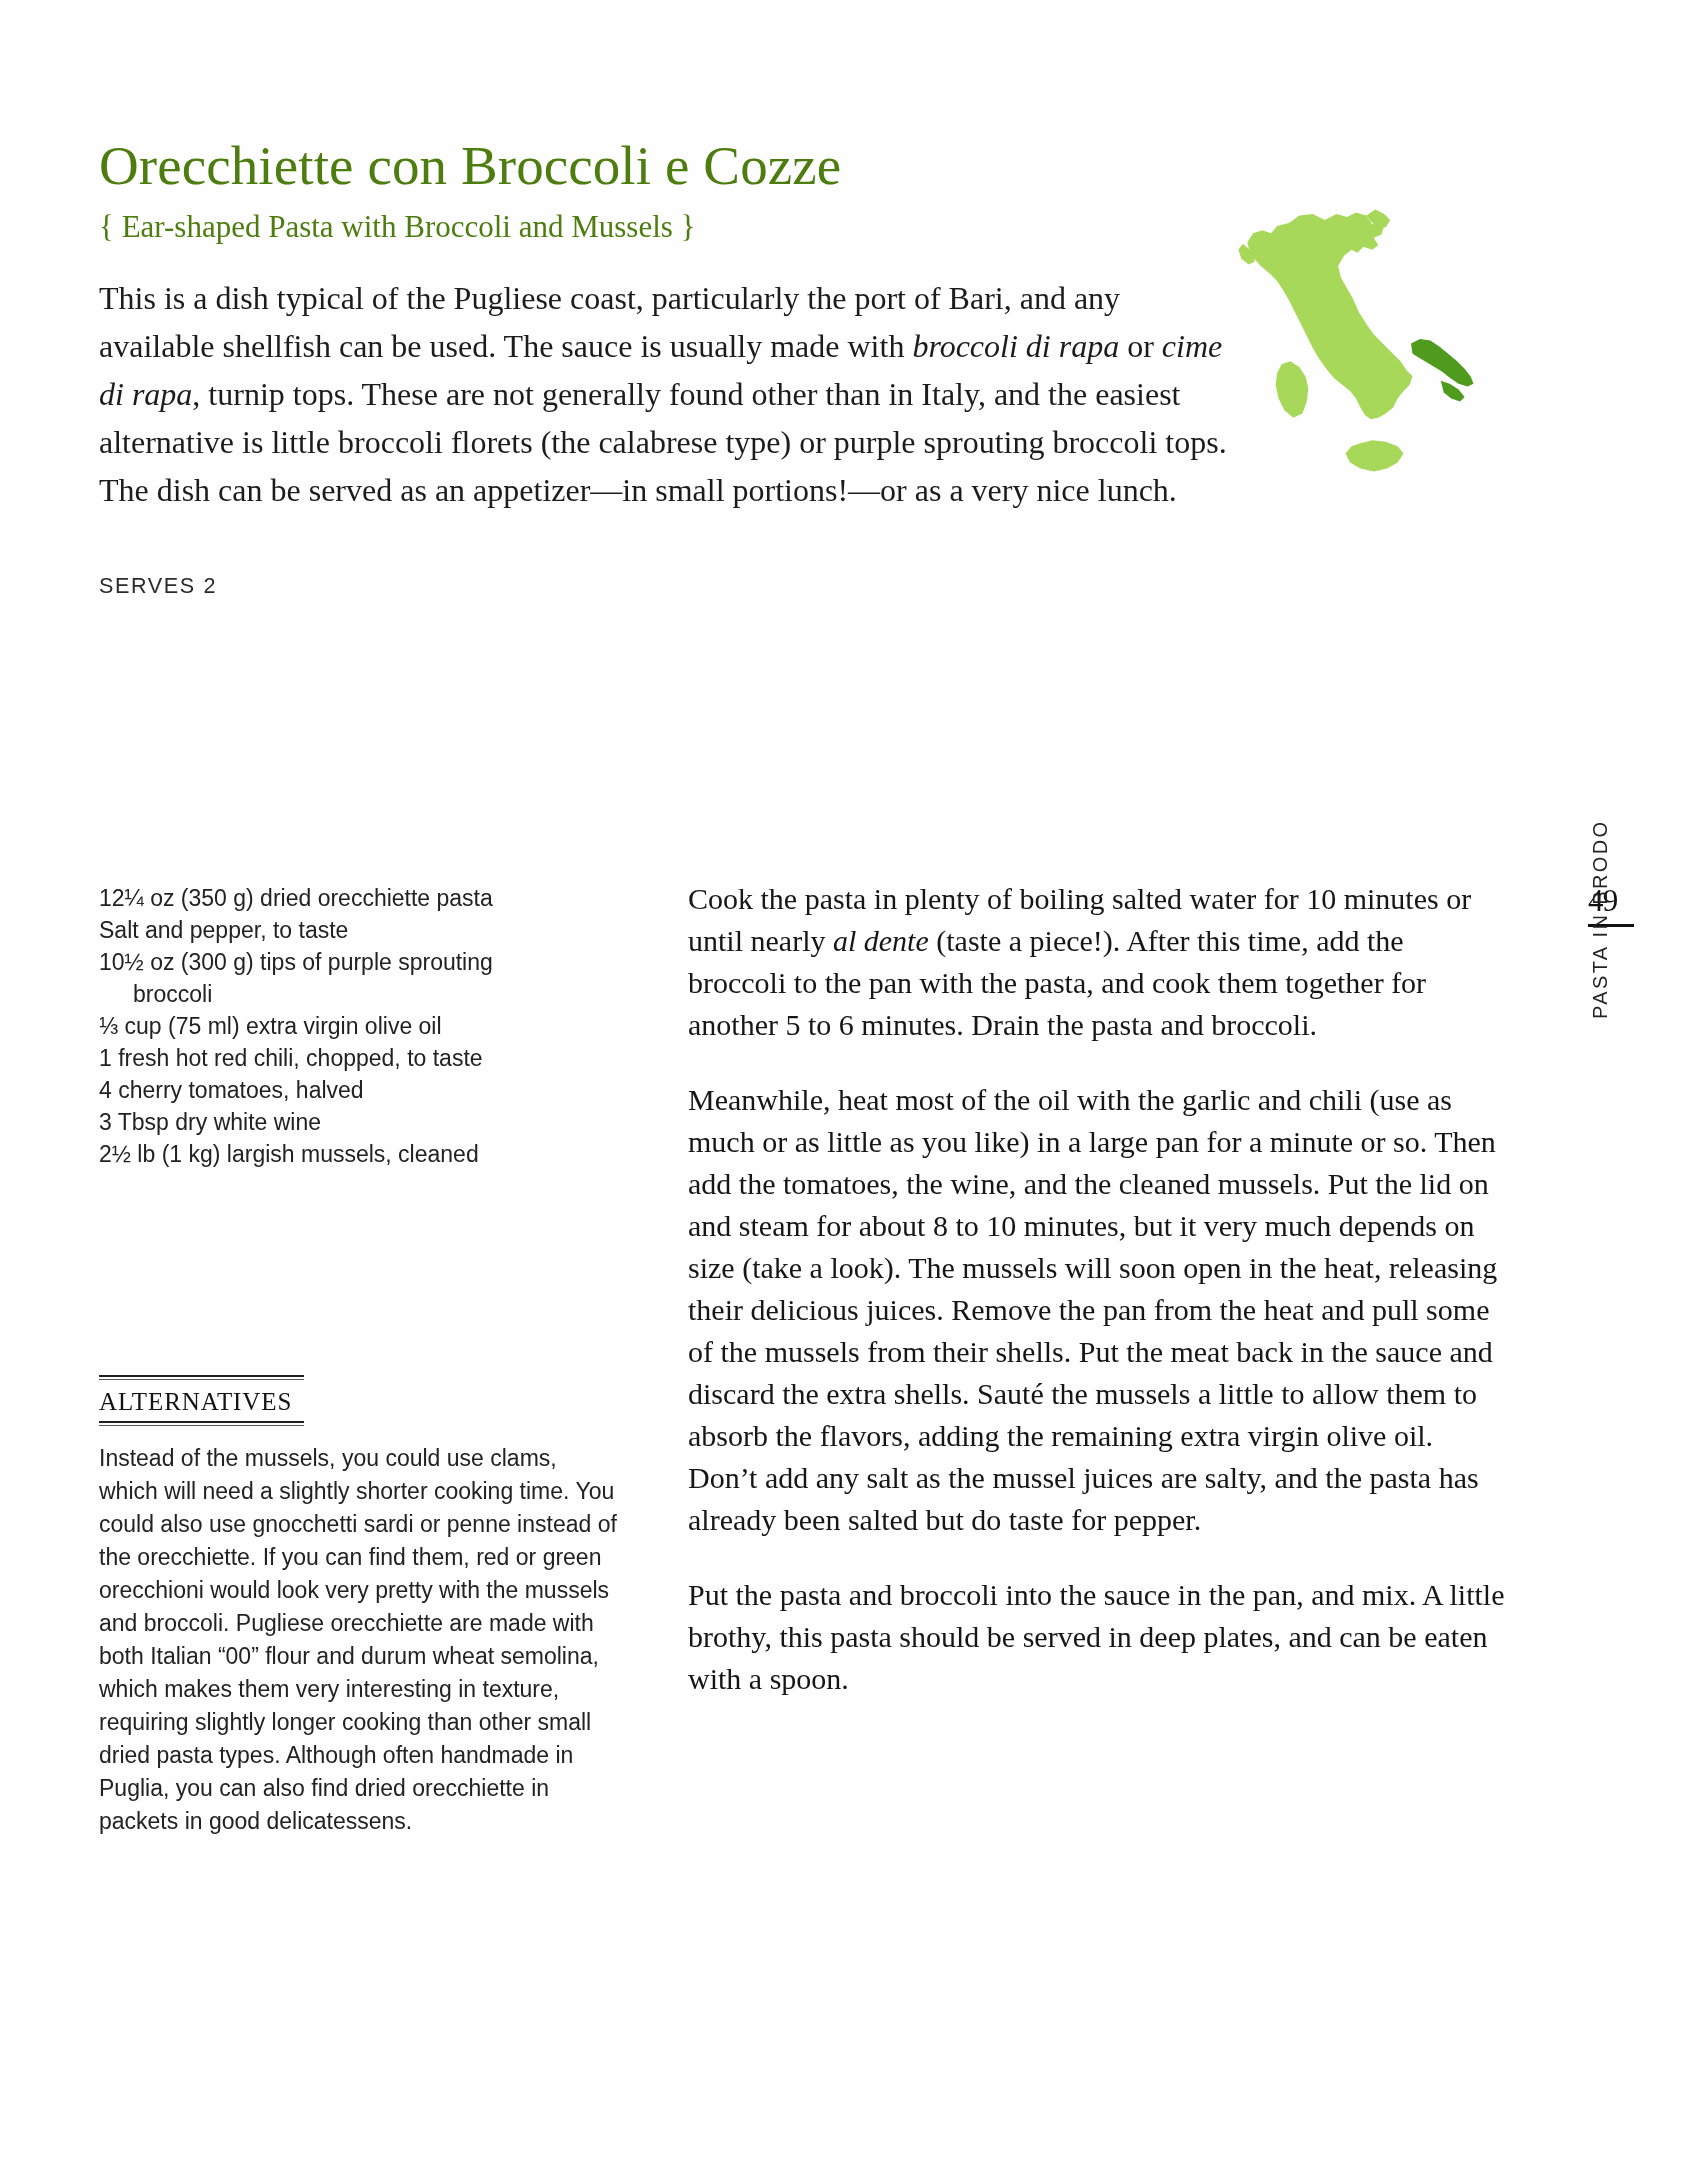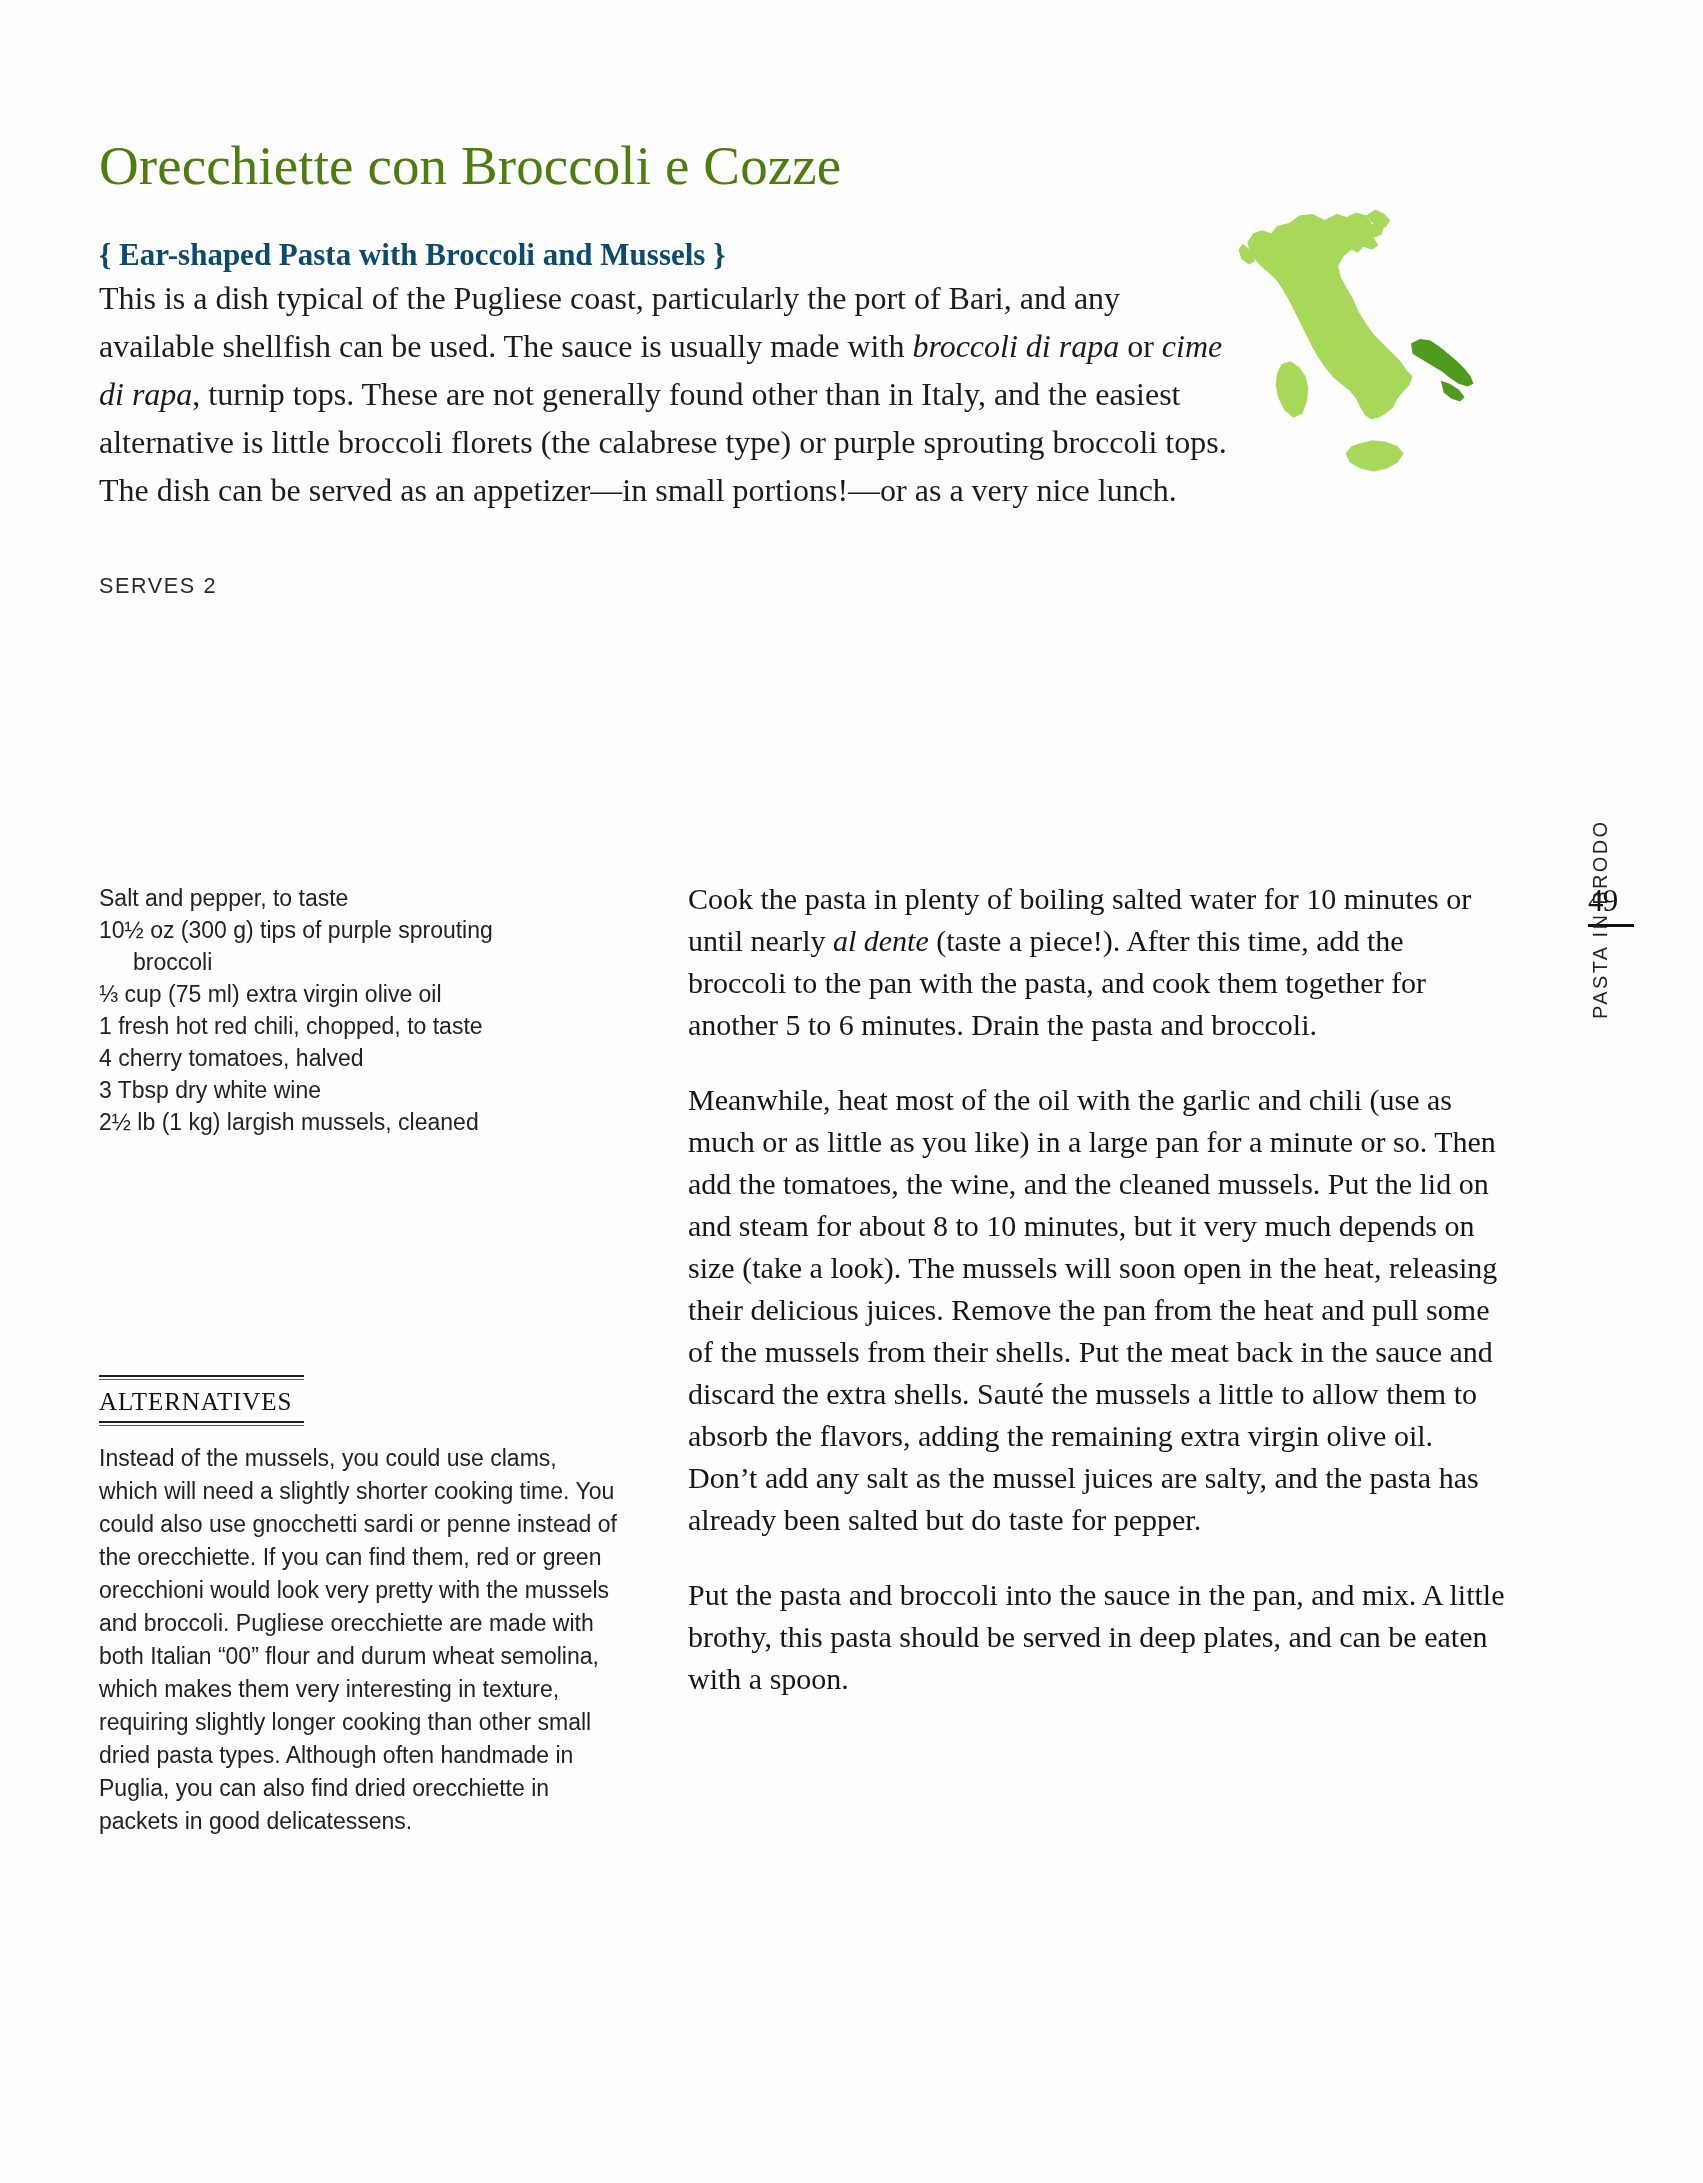--- a/index.html
+++ b/index.html
@@ -38,23 +38,22 @@
   }
 
   .recipe-subtitle {
     position: absolute;
     left: 99px;
     top: 211px;
     width: 1057px;
     font-family: "Liberation Serif", serif;
     font-size: 31px;
     line-height: 1.0;
-    color: #0c4a6e;
-    font-weight: 700;
-    margin-top: 28px;
+    color: #4d7c0f;
+    font-weight: 400;
   }
 
   .intro {
     position: absolute;
     left: 99px;
     top: 274px;
     width: 1131px;
     font-family: "Liberation Serif", serif;
     font-size: 32px;
     line-height: 48px;
@@ -221,20 +220,21 @@
         <path fill="#4f9b1e" d="M250 218 L262 212 L276 214 L288 222 L300 232 L312 242
           L322 252 L330 262 L334 272 L326 276 L314 272 L302 264 L292 256
           L282 250 L272 244 L262 238 L252 232 Z"></path>
         <path fill="#4f9b1e" d="M290 268 L302 272 L314 280 L322 290 L316 296 L304 292
           L294 284 Z"></path>
       </g>
     </svg>
   </div>
 
   <div class="ingredients">
+    <div class="ing-line">12¼ oz (350 g) dried orecchiette pasta</div>
     <div class="ing-line">Salt and pepper, to taste</div>
     <div class="ing-line">10½ oz (300 g) tips of purple sprouting</div>
     <div class="ing-line ing-cont">broccoli</div>
     <div class="ing-line">⅓ cup (75 ml) extra virgin olive oil</div>
     <div class="ing-line">1 fresh hot red chili, chopped, to taste</div>
     <div class="ing-line">4 cherry tomatoes, halved</div>
     <div class="ing-line">3 Tbsp dry white wine</div>
     <div class="ing-line">2½ lb (1 kg) largish mussels, cleaned</div>
   </div>
 

